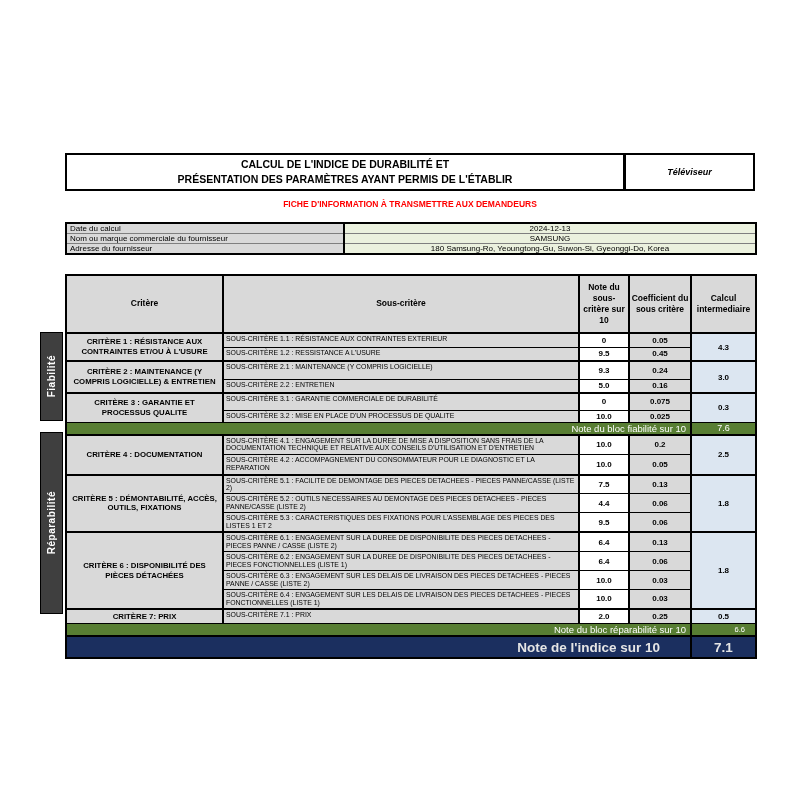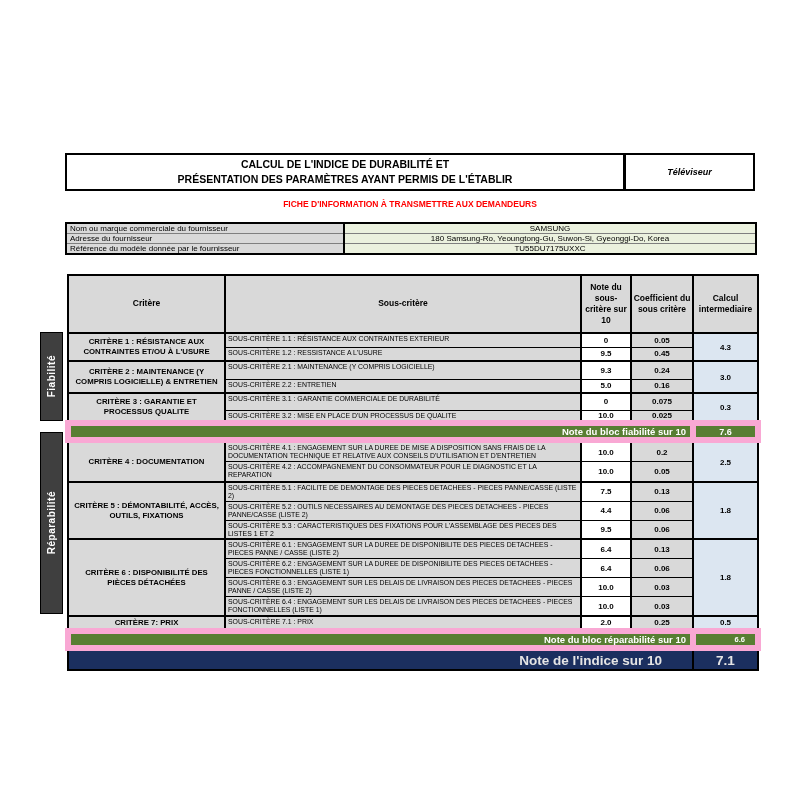--- a/index.html
+++ b/index.html
@@ -55,21 +55,21 @@
     font-size:8px; font-weight:bold; text-align:center; vertical-align:middle;
     border-left-width:2px !important;
   }
   .score { background:#ffffff; }
   .coef  { background:#d9d9d9; }
   .calc  { background:#dce6f1; border-left-width:2px !important; }
   .bt2 td, .bt2 th { border-top-width:2px; }
   tr.bt2 > td { border-top-width:2px; }
   
   .band td {
-    background:#587e33; color:#fff; font-weight:bold; border:6px solid #f9a8d4;margin-top:12px;
+    background:#587e33; color:#fff; font-weight:normal; border:1px solid #f9a8d4;margin-top:12px;
   }
   .band-label { font-size:9.5px; text-align:right; padding-right:4px; }
   .band-value-c { font-size:9px; text-align:center; border-left:2px solid #000 !important; }
   .band-value-r { font-size:7.5px; text-align:right; padding-right:10px; border-left:2px solid #000 !important; }
   
   .total td { background:#1b2f5f; color:#e5e5e5; font-weight:bold; border:2px solid #000; }
   .total-label { font-size:13.5px; text-align:right; padding-right:30px; }
   .total-value { font-size:13.5px; text-align:center; border-left:2px solid #e6e6e6 !important; }
   
   .vbar {
@@ -98,31 +98,31 @@
   </div>
 
   <div class="subtitle">FICHE D'INFORMATION À TRANSMETTRE AUX DEMANDEURS</div>
 
   <table class="info-table">
     <colgroup>
         <col style="width:278px">
         <col style="width:412px">
       </colgroup>
     <tbody>
+        <tr>
+      <td class="info-label">Date du calcul</td>
+      <td class="info-value">2024-12-13</td>
+    </tr>
     <tr>
       <td class="info-label">Nom ou marque commerciale du fournisseur</td>
       <td class="info-value">SAMSUNG</td>
     </tr>
     <tr>
       <td class="info-label">Adresse du fournisseur</td>
       <td class="info-value">180 Samsung-Ro, Yeoungtong-Gu, Suwon-Si, Gyeonggi-Do, Korea</td>
-    </tr>
-    <tr>
-      <td class="info-label">Référence du modèle donnée par le fournisseur</td>
-      <td class="info-value">TU55DU7175UXXC</td>
     </tr>
   </tbody>
     </table>
 
   <div class="vbar vbar-fiab">
     <span>Fiabilité</span>
   </div>
   <div class="vbar vbar-rep">
     <span>Réparabilité</span>
   </div>

